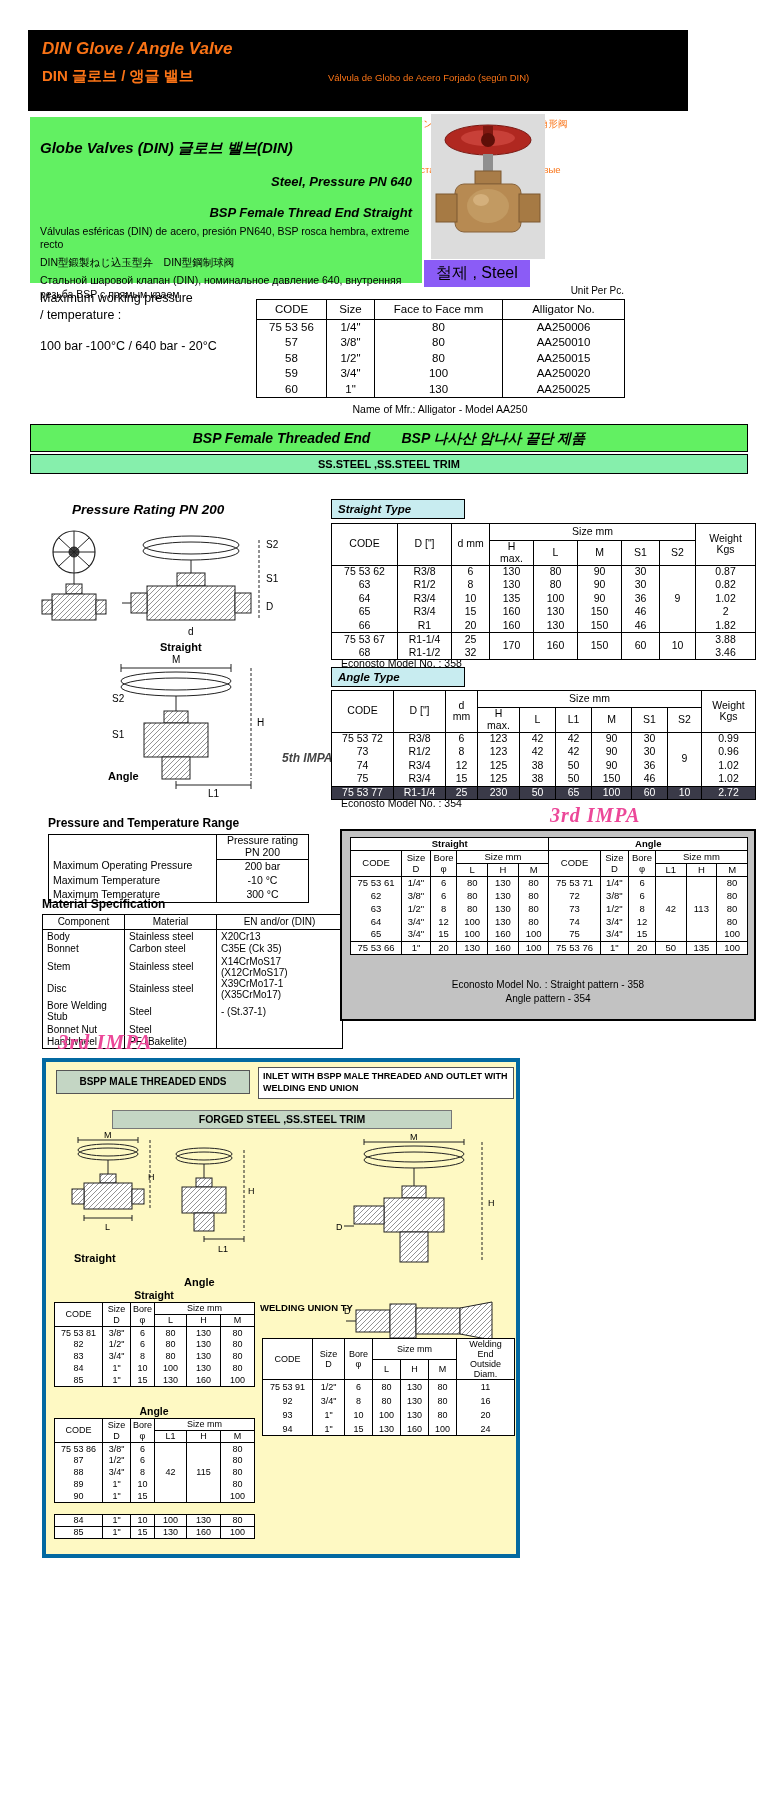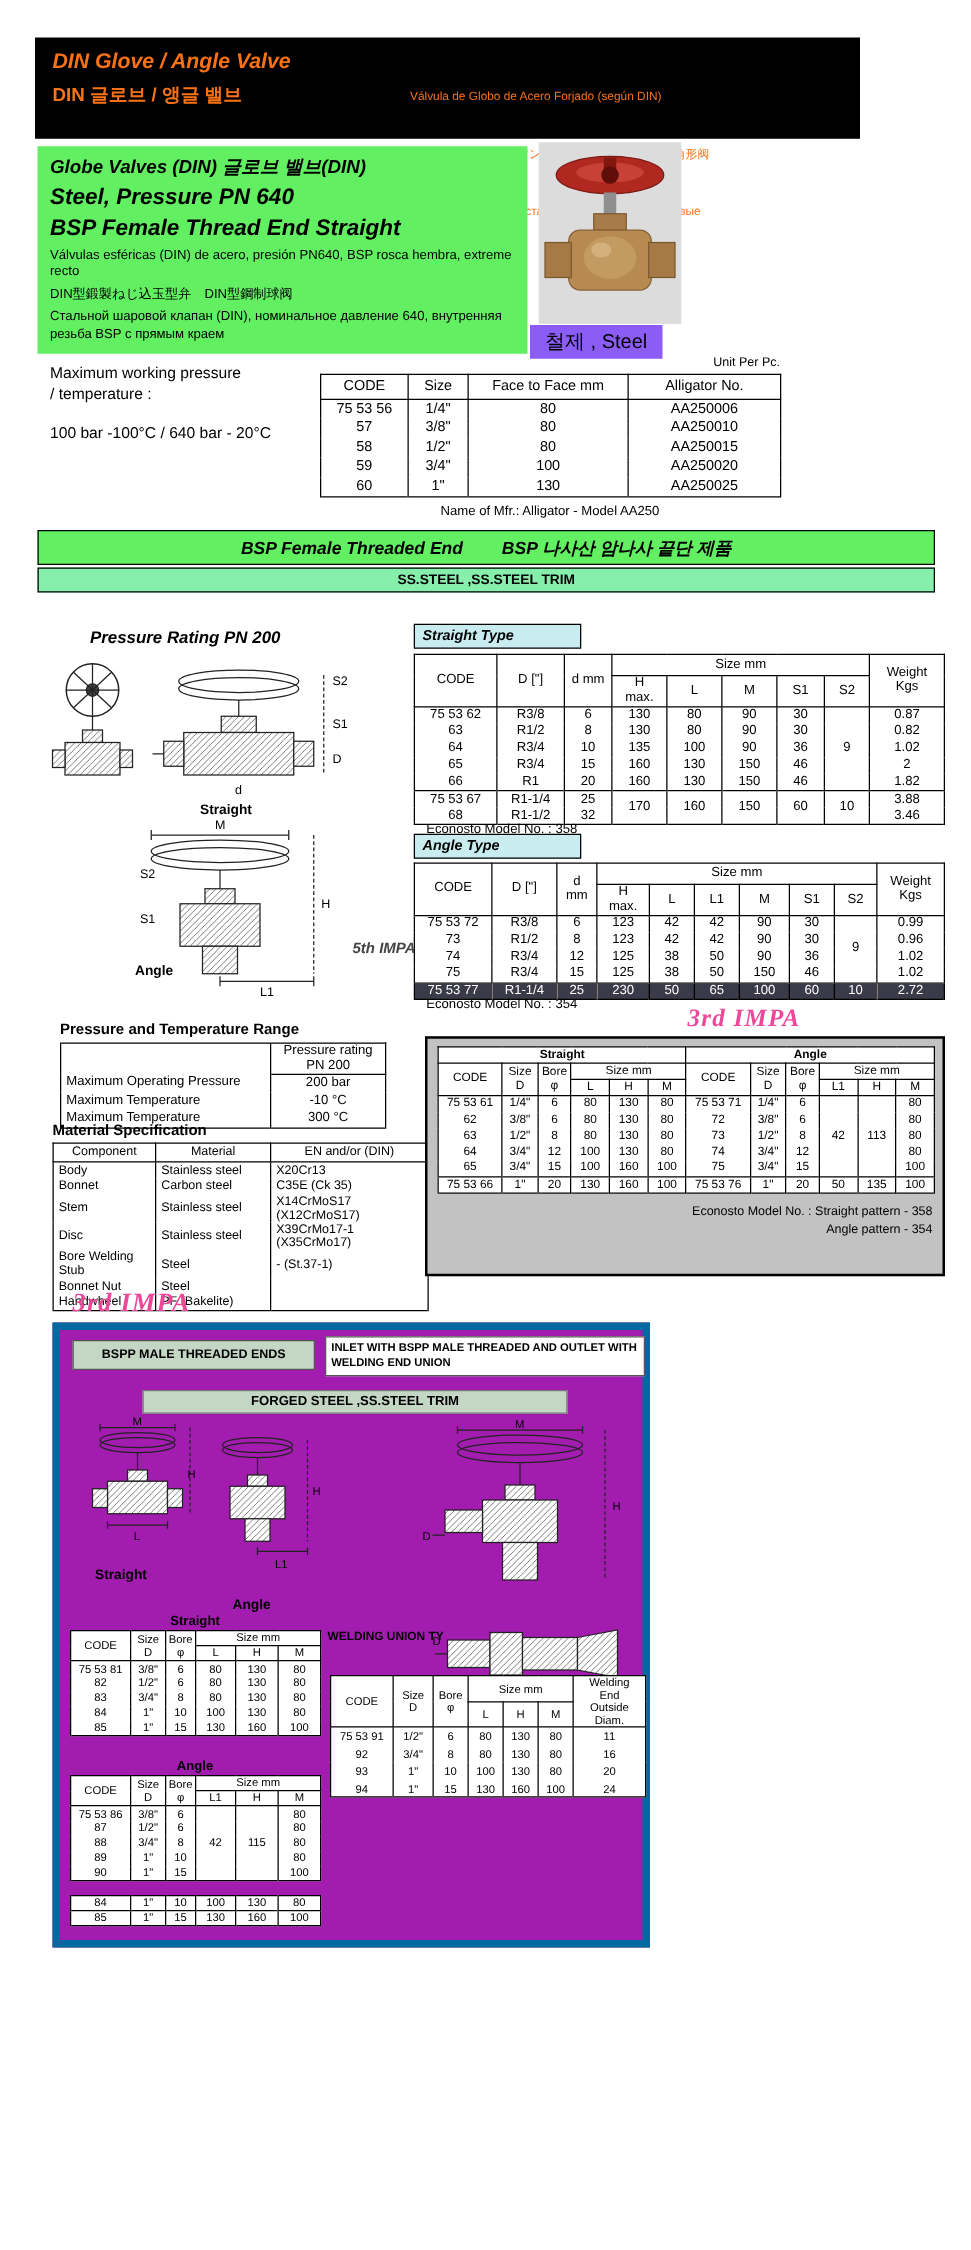--- a/index.html
+++ b/index.html
@@ -9,23 +9,23 @@
   .abs{position:absolute;}
 
   
   .hdr{left:28px;top:30px;width:660px;height:81px;background:#000;color:#f97316;display:flex;}
   .hdr-left{padding:9px 0 0 14px;width:300px;}
   .hdr-t1{font-size:17px;font-weight:bold;font-style:italic;}
   .hdr-t2{font-size:15px;font-weight:bold;margin-top:8px;}
   .hdr-right{padding:10px 6px 0 0;font-size:9.5px;line-height:1.6;white-space:pre-wrap;}
 
   
-  .intro{left:30px;top:117px;width:392px;height:166px;background:#62f062;padding:7px 10px;}
+  .intro{left:30px;top:117px;width:392px;height:166px;background:#62f062;padding:22px 10px;}
   .intro-t{font-size:15px;font-weight:bold;font-style:italic;}
-  .intro-l2,.intro-l3{font-size:18px;font-weight:bold;font-style:italic;margin-top:4px;}
+  .intro-l2,.intro-l3{font-size:13px;font-weight:bold;font-style:italic;margin-top:16px;text-align:right;}
   .intro-d{font-size:10.5px;margin-top:5px;line-height:1.25;}
 
   .photo{left:431px;top:114px;width:114px;height:145px;background:#dcdcdc;}
   .steel{left:424px;top:260px;background:#8b5cf6;padding:3px 12px;font-size:16px;font-weight:normal;}
 
   .wp{left:40px;top:290px;width:215px;font-size:12.5px;line-height:1.35;}
   .wp-l3{margin-top:14px;}
   .unitnote{left:494px;top:285px;width:130px;text-align:right;font-size:10px;}
   .mfrnote{left:256px;top:403px;width:368px;text-align:center;font-size:10.5px;}
 
@@ -74,24 +74,24 @@
   .mattable td{height:13px;}
 
   .wm{font-family:"Liberation Serif",serif;font-style:italic;font-weight:bold;color:#ec4899;letter-spacing:1px;}
   .impa3wm{left:550px;top:804px;font-size:20px;}
   .bottomwm{left:58px;top:1030px;font-size:21px;}
 
   .impa3panel{left:340px;top:829px;width:416px;height:192px;background:#c2c2c2;border:2px solid #000;padding:6px 8px;}
   .impa3table{width:398px;font-size:9.5px;background:transparent;margin:0 auto;}
   .impa3table th{height:13px;}
   .impa3table td{height:13px;}
-  .impa3foot{margin-top:8px;text-align:right;font-size:10px;line-height:1.35;}
+  .impa3foot{margin-top:23px;text-align:center;font-size:10px;line-height:1.35;}
 
   
-  .bpanel{left:42px;top:1058px;width:478px;height:500px;background:#a21caf;border:6px solid #0369a1;}
+  .bpanel{left:42px;top:1058px;width:478px;height:500px;background:#fef9c3;border:4px solid #0369a1;}
   .bpanel .abs{position:absolute;}
   .b1{left:10px;top:8px;width:194px;height:24px;background:#c4d6c4;border:1px solid #555;font-size:10px;font-weight:bold;text-align:center;line-height:22px;}
   .b2{left:212px;top:5px;width:256px;height:32px;background:#fff;border:1px solid #555;font-size:9px;font-weight:bold;padding:3px 4px;line-height:1.3;}
   .bban{left:66px;top:48px;width:340px;height:19px;background:#c4d6c4;border:1px solid #777;font-size:10.5px;font-weight:bold;text-align:center;line-height:17px;}
   .dlabel{font-size:11px;font-weight:bold;}
   .lblStraight{left:28px;top:190px;}
   .lblAngle{left:138px;top:214px;}
   .lblWeld{left:214px;top:240px;width:95px;font-size:9.5px;font-weight:bold;line-height:1.25;}
   .btitle{width:200px;text-align:center;font-size:10.5px;font-weight:bold;}
   .tS-title{left:8px;top:227px;}

